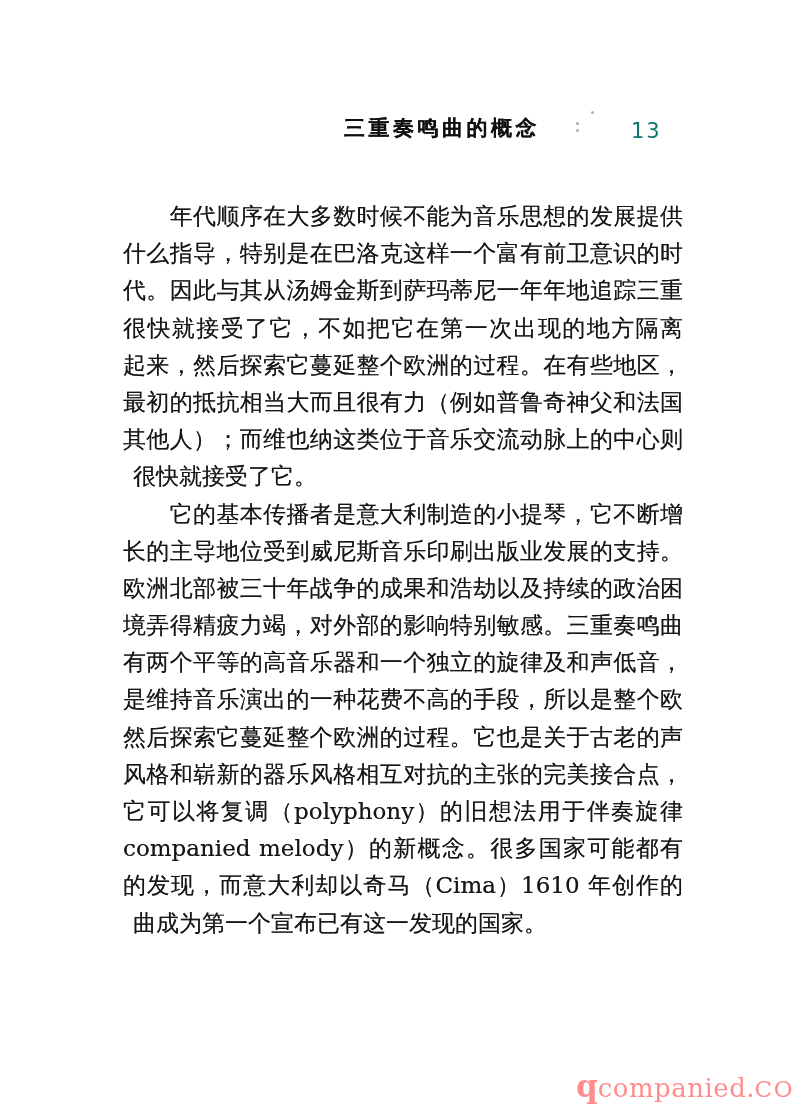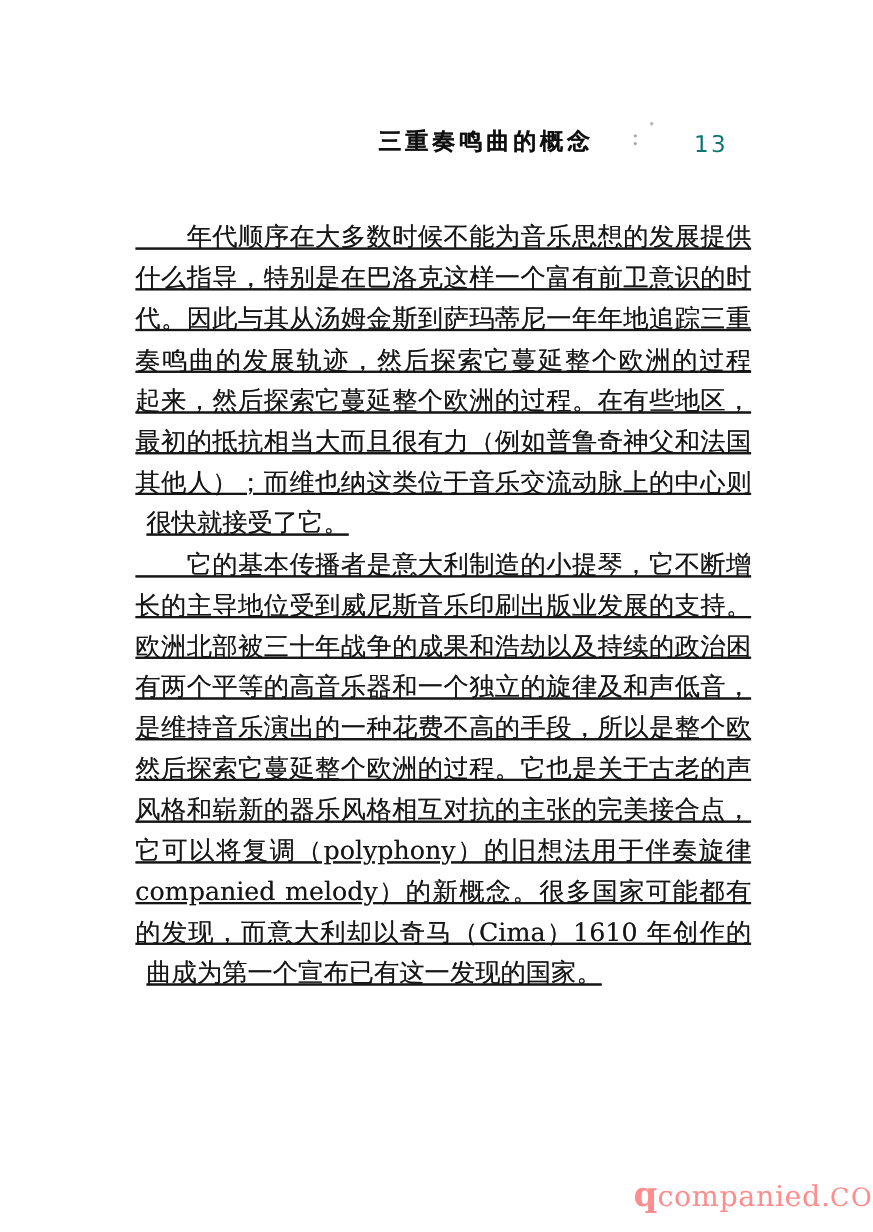--- a/index.html
+++ b/index.html
@@ -63,21 +63,20 @@
     font-size: 23px;
     color: #161616;
     text-shadow: 0 0 0.6px rgba(20,20,20,0.65);
   }
   .line {
     height: 37.2px;
     line-height: 37.2px;
     text-align: justify;
     text-align-last: justify;
     overflow: hidden;
-    text-decoration: underline;
   }
   .line.para-last {
     text-align-last: left;
     margin-left: 10px;
   }
 
   
   .watermark {
     position: absolute;
     left: 576px; top: 1068px;
@@ -99,29 +98,30 @@
 
   <span class="scan-mark-1"></span>
   <span class="scan-mark-2"></span>
 
   <div class="page-number">13</div>
 
   <main class="text-block">
     <div class="line">　　年代顺序在大多数时候不能为音乐思想的发展提供</div>
     <div class="line">什么指导，特别是在巴洛克这样一个富有前卫意识的时</div>
     <div class="line">代。因此与其从汤姆金斯到萨玛蒂尼一年年地追踪三重</div>
-    <div class="line">奏鸣曲的发展轨迹，然后探索它蔓延整个欧洲的过程</div>
+    <div class="line">很快就接受了它，不如把它在第一次出现的地方隔离</div>
     <div class="line">起来，然后探索它蔓延整个欧洲的过程。在有些地区，</div>
     <div class="line">最初的抵抗相当大而且很有力（例如普鲁奇神父和法国</div>
     <div class="line">其他人）；而维也纳这类位于音乐交流动脉上的中心则</div>
     <div class="line para-last">很快就接受了它。</div>
 
     <div class="line">　　它的基本传播者是意大利制造的小提琴，它不断增</div>
     <div class="line">长的主导地位受到威尼斯音乐印刷出版业发展的支持。</div>
     <div class="line">欧洲北部被三十年战争的成果和浩劫以及持续的政治困</div>
+    <div class="line">境弄得精疲力竭，对外部的影响特别敏感。三重奏鸣曲</div>
     <div class="line">有两个平等的高音乐器和一个独立的旋律及和声低音，</div>
     <div class="line">是维持音乐演出的一种花费不高的手段，所以是整个欧</div>
     <div class="line">然后探索它蔓延整个欧洲的过程。它也是关于古老的声乐</div>
     <div class="line">风格和崭新的器乐风格相互对抗的主张的完美接合点，</div>
     <div class="line">它可以将复调（polyphony）的旧想法用于伴奏旋律（ac-</div>
     <div class="line">companied melody）的新概念。很多国家可能都有过这样</div>
     <div class="line">的发现，而意大利却以奇马（Cima）1610 年创作的奏鸣</div>
     <div class="line para-last">曲成为第一个宣布已有这一发现的国家。</div>
   </main>
 

